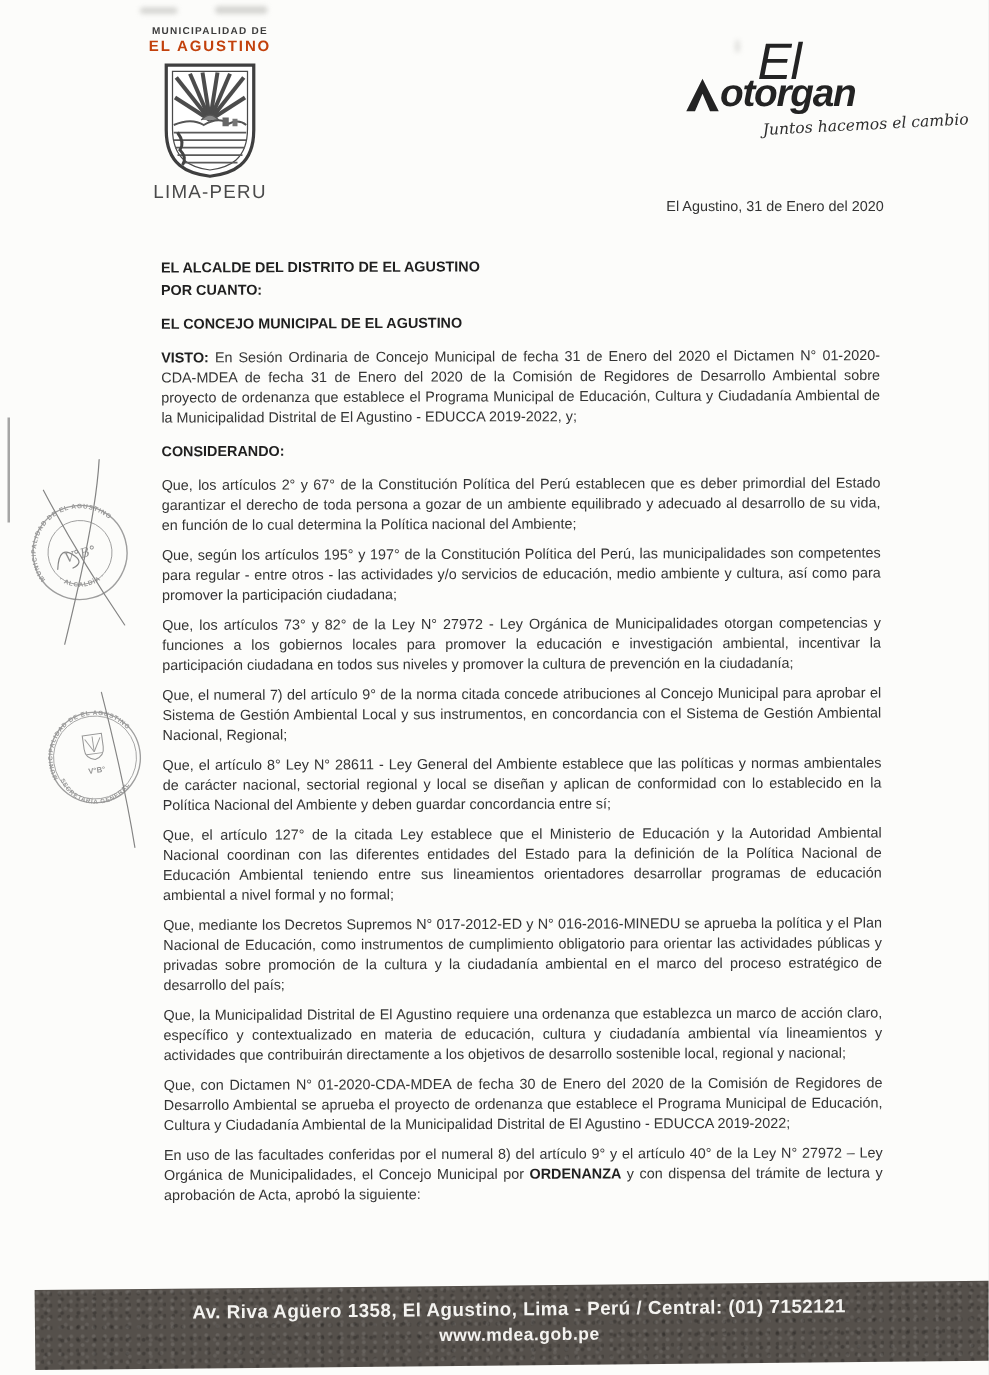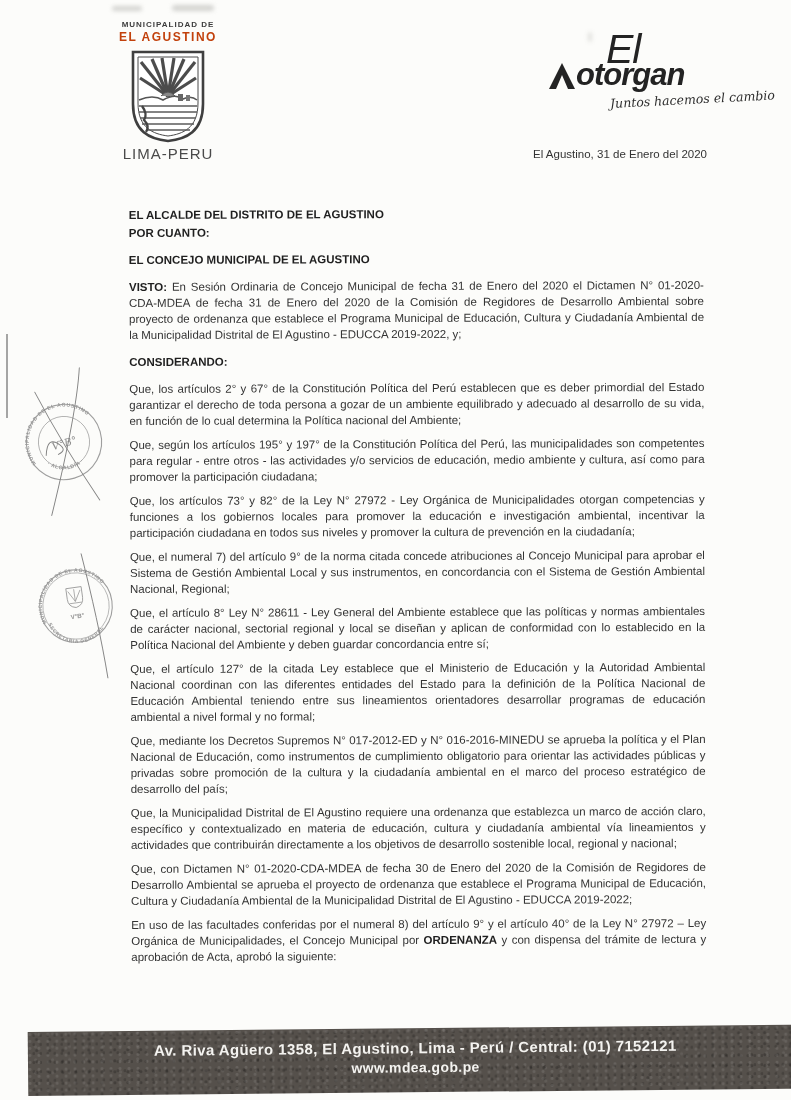--- a/index.html
+++ b/index.html
@@ -17,21 +17,21 @@
   .brand{position:absolute;left:548px;top:36px;width:215px;color:#232323;}
   .brand-el{font-size:41px;font-weight:normal;font-style:italic;margin-left:58px;line-height:26px;letter-spacing:-1px;}
   .brand-row{display:flex;align-items:flex-end;margin-top:-2px;}
   .brand-rest{font-size:31px;font-weight:bold;font-style:italic;letter-spacing:-1px;line-height:30px;}
   .brand-tag{font-family:"DejaVu Serif",serif;font-style:italic;font-size:12.5px;color:#2e2e2e;
              transform:rotate(-3deg);margin:2px 0 0 62px;white-space:nowrap;}
 
   
   .doc-title{position:absolute;left:130px;top:139px;width:575px;text-align:center;
              font-size:12.5px;font-weight:bold;color:#222;}
-  .doc-date{position:absolute;top:148px;right:84px;font-size:11.5px;color:#333;}
+  .doc-date{position:absolute;top:160px;right:84px;font-size:11.5px;color:#333;}
 
   
   .body{position:absolute;left:130px;top:206px;width:575px;font-size:11.5px;line-height:16px;
         text-align:justify;transform:rotate(-0.2deg);}
   .body p{margin:0 0 8px 0;}
   .body p.tight{margin-bottom:2px;}
   .body p.sp{margin-top:11px;}
   .bold{font-weight:bold;color:#1f1f1f;}
   .body strong{color:#1f1f1f;}
 

